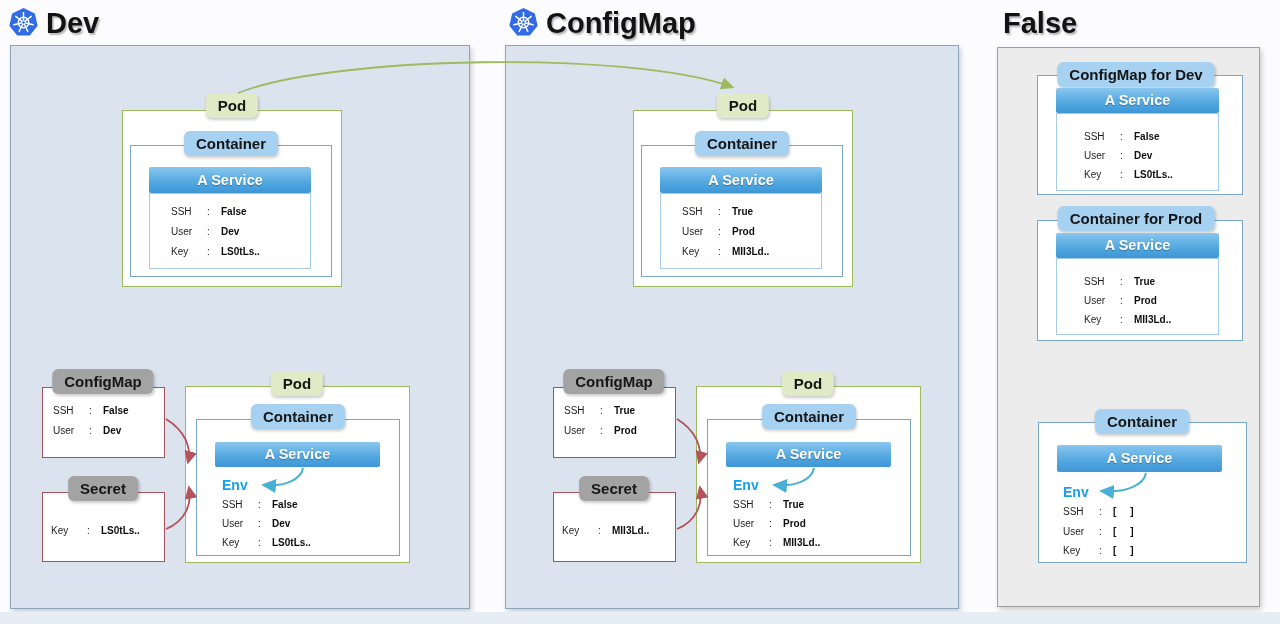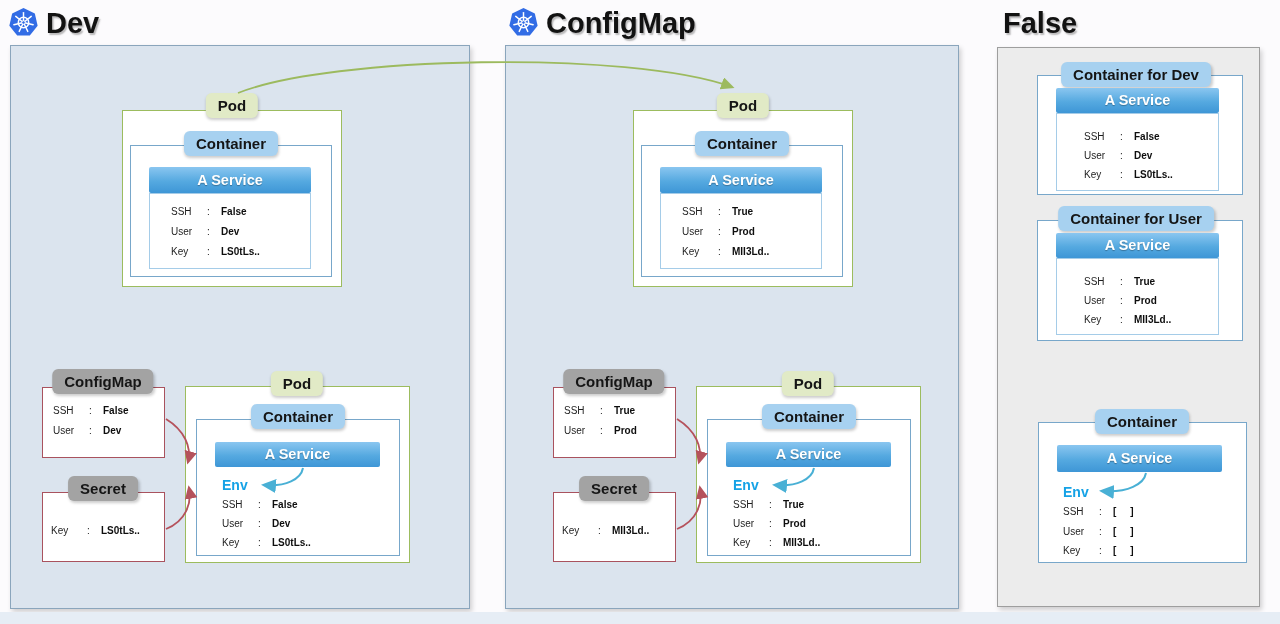--- a/index.html
+++ b/index.html
@@ -219,42 +219,42 @@
       <span class="v">Prod</span>
     </div>
   <div class="kv">
       <span class="l">Key</span>
       <span class="c"></span>
       <span class="v">MII3Ld..</span>
     </div>
 </div>
 
 <div class="box b-blue" style="left:1037px;top:75px;width:206px;height:120px"></div>
-<div class="tag blue" style="left:1136px;top:62px">Container for Dev</div>
+<div class="tag blue" style="left:1136px;top:62px">ConfigMap for Dev</div>
 <div class="svc" style="left:1056px;top:88px;width:163px;height:25px;line-height:25px">A Service</div>
 <div class="box b-lblue" style="left:1056px;top:113px;width:163px;height:78px;padding:13px 0 0 27px">
   <div class="kv lh19" style="line-height:19px">
       <span class="l">SSH</span>
       <span class="c"></span>
       <span class="v">False</span>
     </div>
   <div class="kv" style="line-height:19px">
       <span class="l">User</span>
       <span class="c"></span>
       <span class="v">Dev</span>
     </div>
   <div class="kv" style="line-height:19px">
       <span class="l">Key</span>
       <span class="c"></span>
       <span class="v">LS0tLs..</span>
     </div>
 </div>
 
 <div class="box b-blue" style="left:1037px;top:220px;width:206px;height:121px"></div>
-<div class="tag blue" style="left:1136px;top:206px">Container for User</div>
+<div class="tag blue" style="left:1136px;top:206px">Container for Prod</div>
 <div class="svc" style="left:1056px;top:233px;width:163px;height:25px;line-height:25px">A Service</div>
 <div class="box b-lblue" style="left:1056px;top:258px;width:163px;height:77px;padding:13px 0 0 27px">
   <div class="kv" style="line-height:19px">
       <span class="l">SSH</span>
       <span class="c"></span>
       <span class="v">True</span>
     </div>
   <div class="kv" style="line-height:19px">
       <span class="l">User</span>
       <span class="c"></span>

